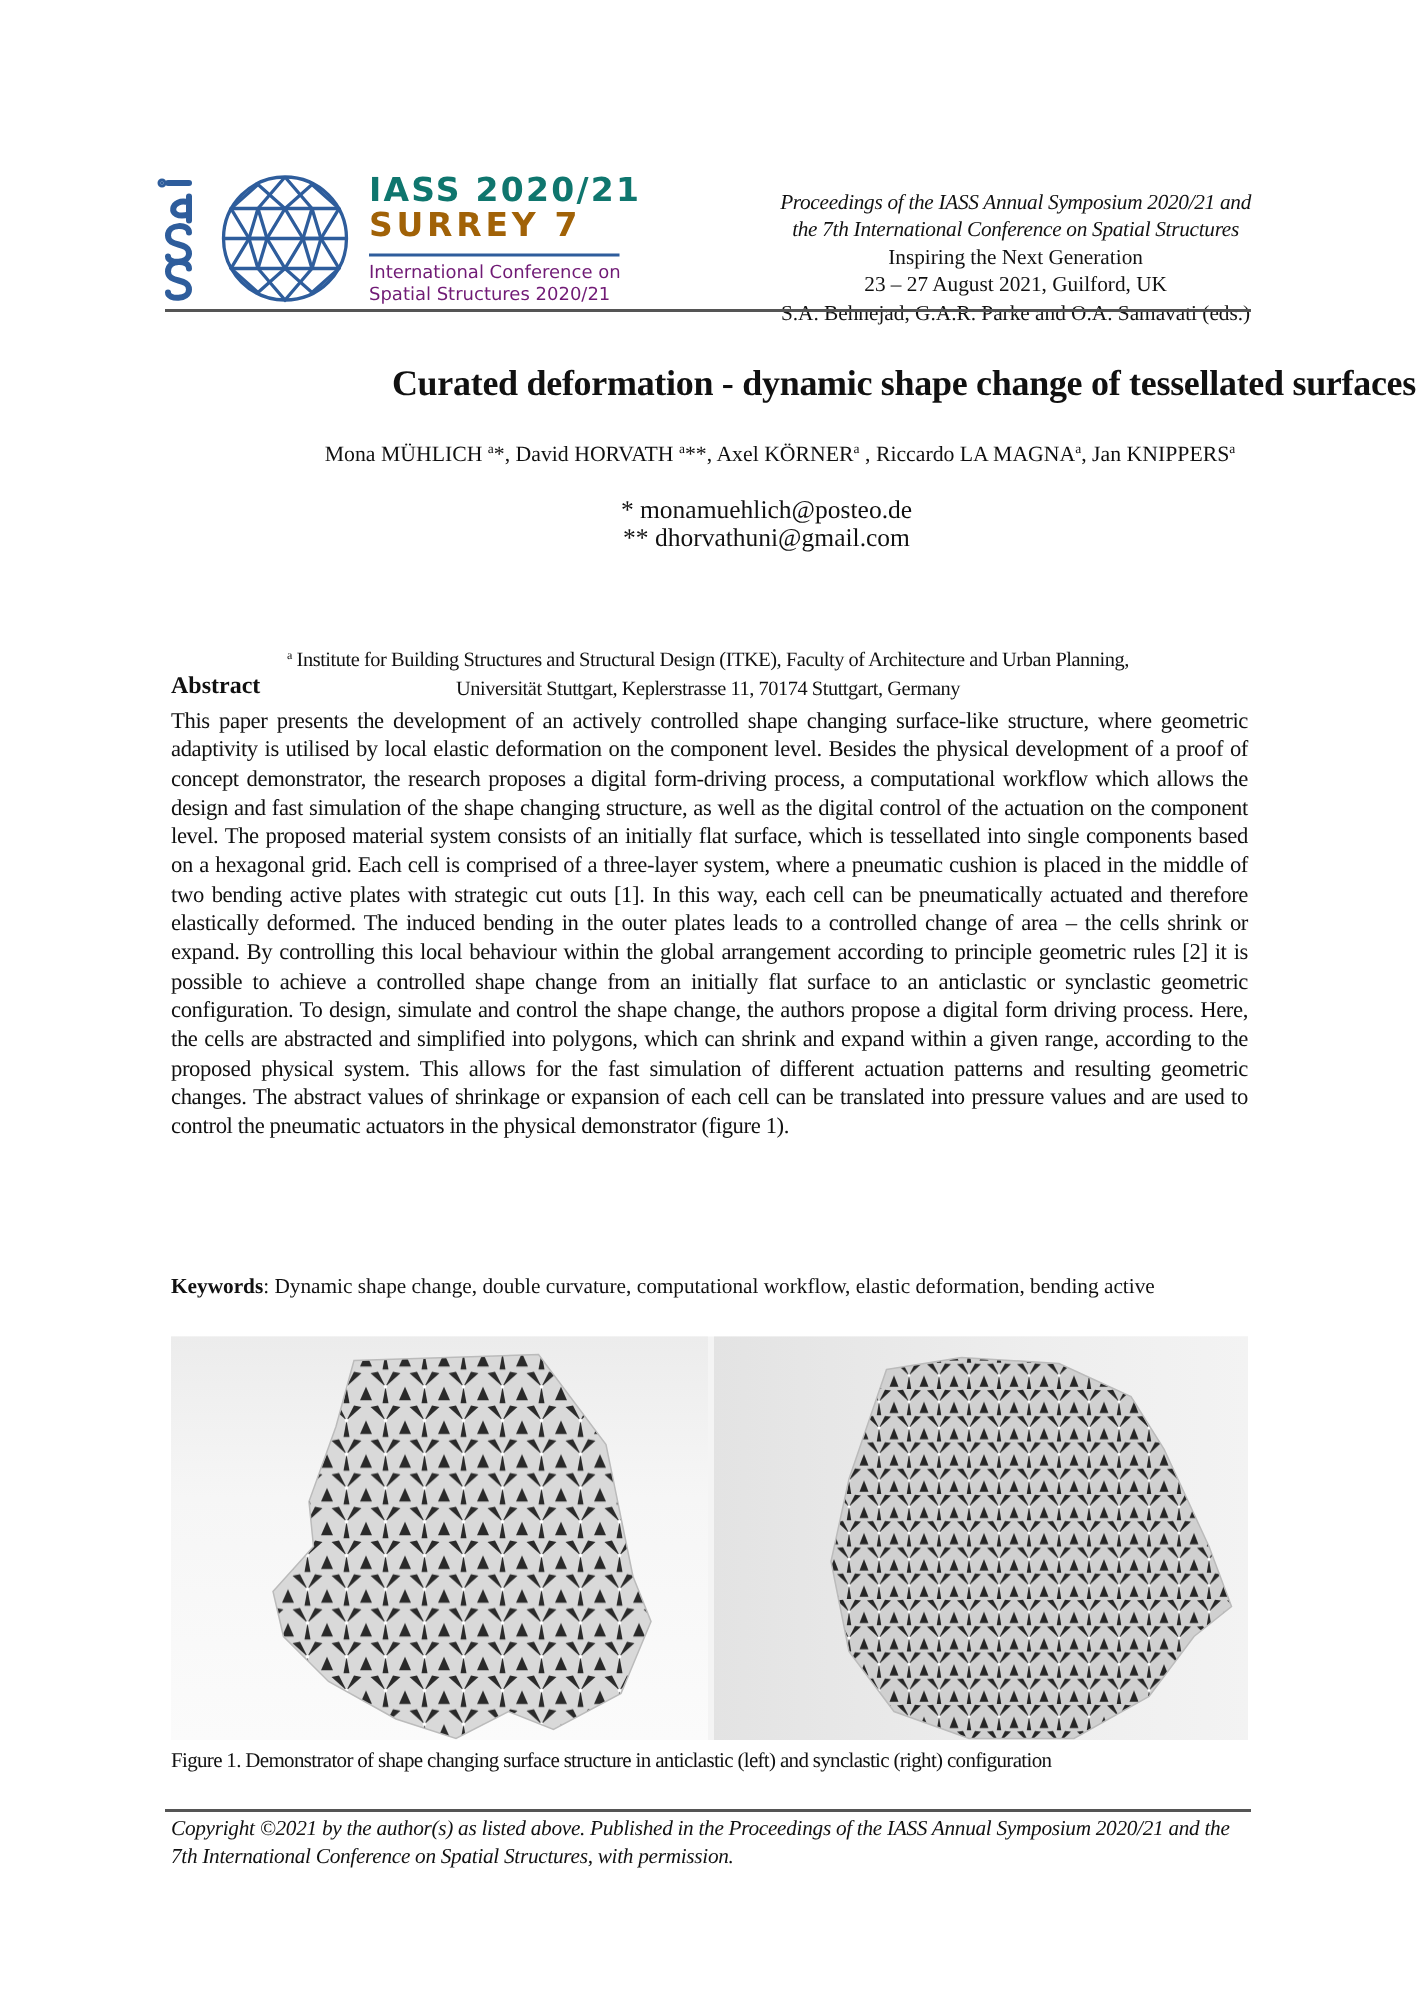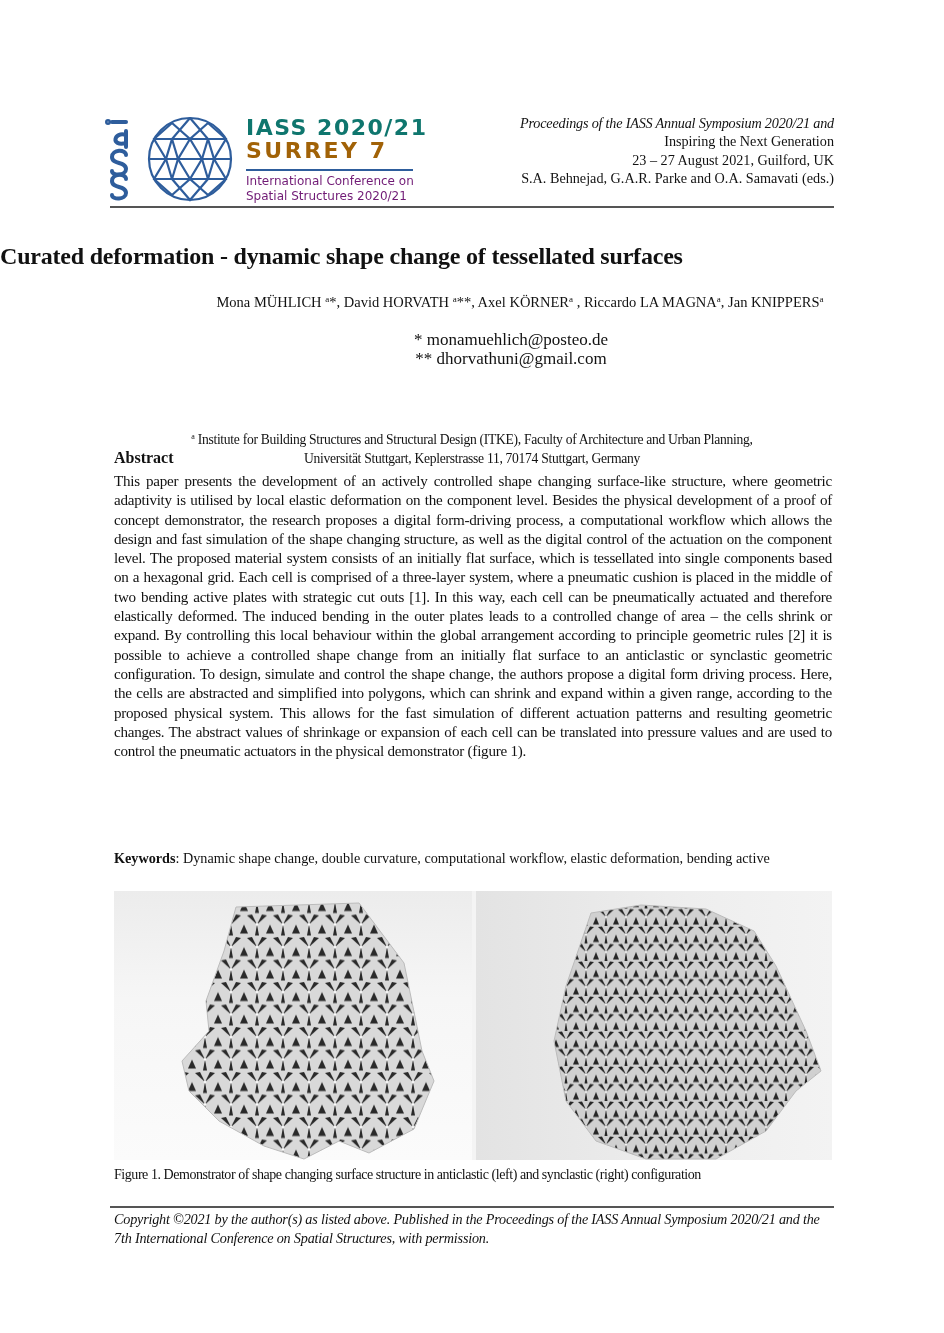--- a/index.html
+++ b/index.html
@@ -13,26 +13,26 @@
   #logo-globe { left: 42px; top: 2px; width: 88px; height: 88px; }
   #logo-text-1 { left: 142px; top: 3px; font-family: "DejaVu Sans", sans-serif; font-weight: bold;
                  font-size: 22px; letter-spacing: 1.5px; color: #0f766e; line-height: 24px; white-space: nowrap; }
   #logo-text-2 { left: 142px; top: 26px; font-family: "DejaVu Sans", sans-serif; font-weight: bold;
                  font-size: 22px; letter-spacing: 2.5px; color: #a16207; line-height: 24px; white-space: nowrap; }
   #logo-rule { left: 142px; top: 56px; width: 167px; height: 2px; background: #2e5d9c; }
   #logo-text-3 { left: 142px; top: 61px; font-family: "DejaVu Sans", sans-serif; font-size: 12px;
                  color: #701a75; line-height: 15px; white-space: nowrap; }
 
   
-  #proc { right: 110px; top: 114px; text-align: right; font-size: 14.2px; line-height: 18.4px; }
+  #proc { right: 110px; top: 126px; text-align: center; font-size: 14.2px; line-height: 18.4px; }
   #proc .it { font-style: italic; letter-spacing: -0.2px; }
   #header-rule { left: 110px; top: 206px; width: 724px; height: 2px; background: #555; }
 
   
-  #title { left: 0; width: 944px; top: 241px; text-align: left; font-weight: bold; font-size: 24px;
+  #title { left: 0; width: 944px; top: 241px; text-align: right; font-weight: bold; font-size: 24px;
            letter-spacing: -0.2px; line-height: 30px; }
   #authors { left: 0; width: 944px; top: 290px; text-align: center; font-size: 14.5px; line-height: 18px; white-space: nowrap; margin-left: 48px; }
   #authors sup { font-size: 9px; vertical-align: 5px; }
   #emails { left: 0; width: 944px; top: 330px; text-align: center; font-size: 17px; line-height: 19px; margin-left: 39px; }
   #affil { left: 0; width: 944px; top: 391px; text-align: center; font-size: 13.6px; line-height: 19px; letter-spacing: -0.3px; margin-top: 36px; }
   #affil sup { font-size: 8px; vertical-align: 5px; }
 
   
   #abstract-heading { left: 114px; top: 449px; font-weight: bold; font-size: 16px; }
   #abstract-body { left: 114px; top: 472px; width: 718px; font-size: 15.1px; line-height: 19.3px;
@@ -89,20 +89,21 @@
   <div id="logo-text-2" class="abs">SURREY 7</div>
   <div id="logo-rule" class="abs"></div>
   <div id="logo-text-3" class="abs">
     <div>International Conference on</div>
     <div>Spatial Structures 2020/21</div>
   </div>
 </div>
 
 <div id="proc" class="abs">
   <div class="it">Proceedings of the IASS Annual Symposium 2020/21 and</div>
+  <div class="it">the 7th International Conference on Spatial Structures</div>
   <div>Inspiring the Next Generation</div>
   <div>23 – 27 August 2021, Guilford, UK</div>
   <div>S.A. Behnejad, G.A.R. Parke and O.A. Samavati (eds.)</div>
 </div>
 <div id="header-rule" class="abs"></div>
 
 <div id="title" class="abs">Curated deformation - dynamic  shape change of tessellated surfaces</div>
 
 <div id="authors" class="abs">
   <span><span>Mona MÜHLICH</span> <sup>a</sup><span>*</span></span>,

